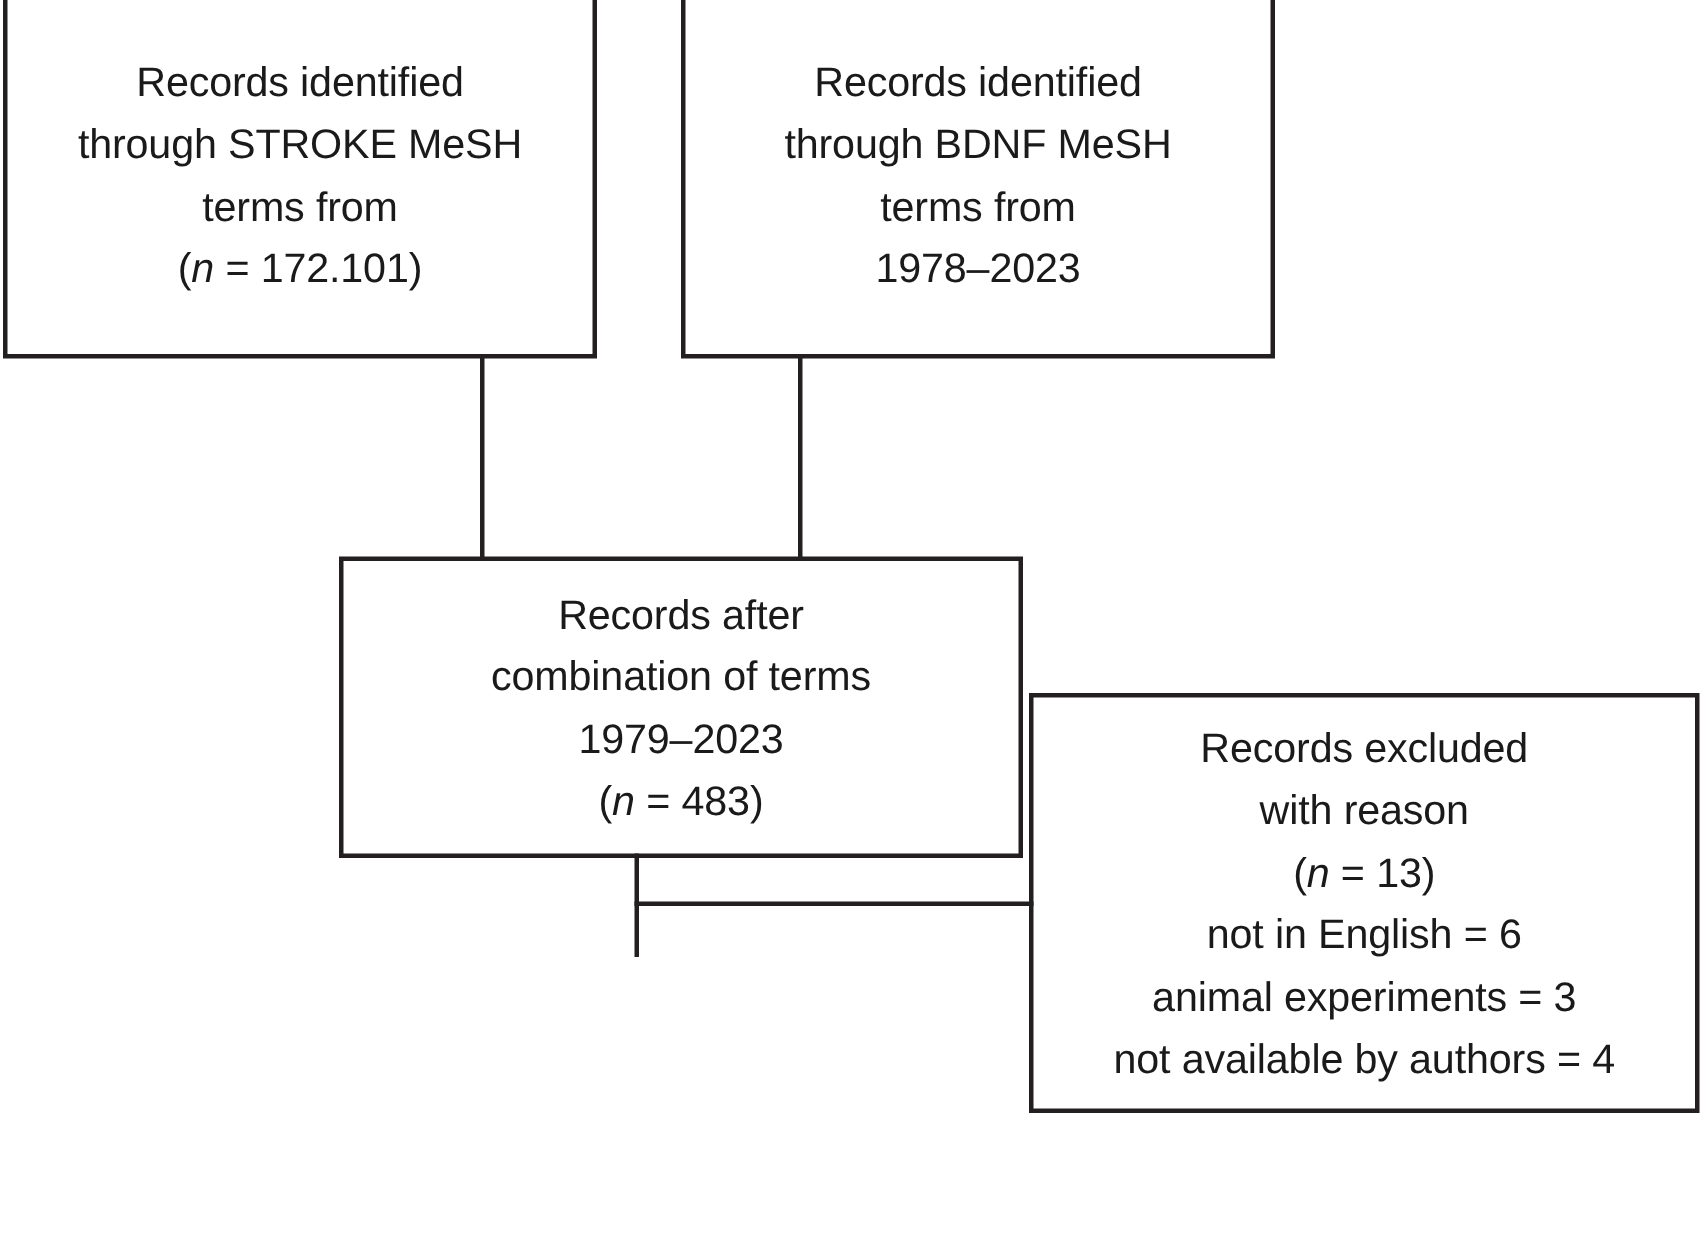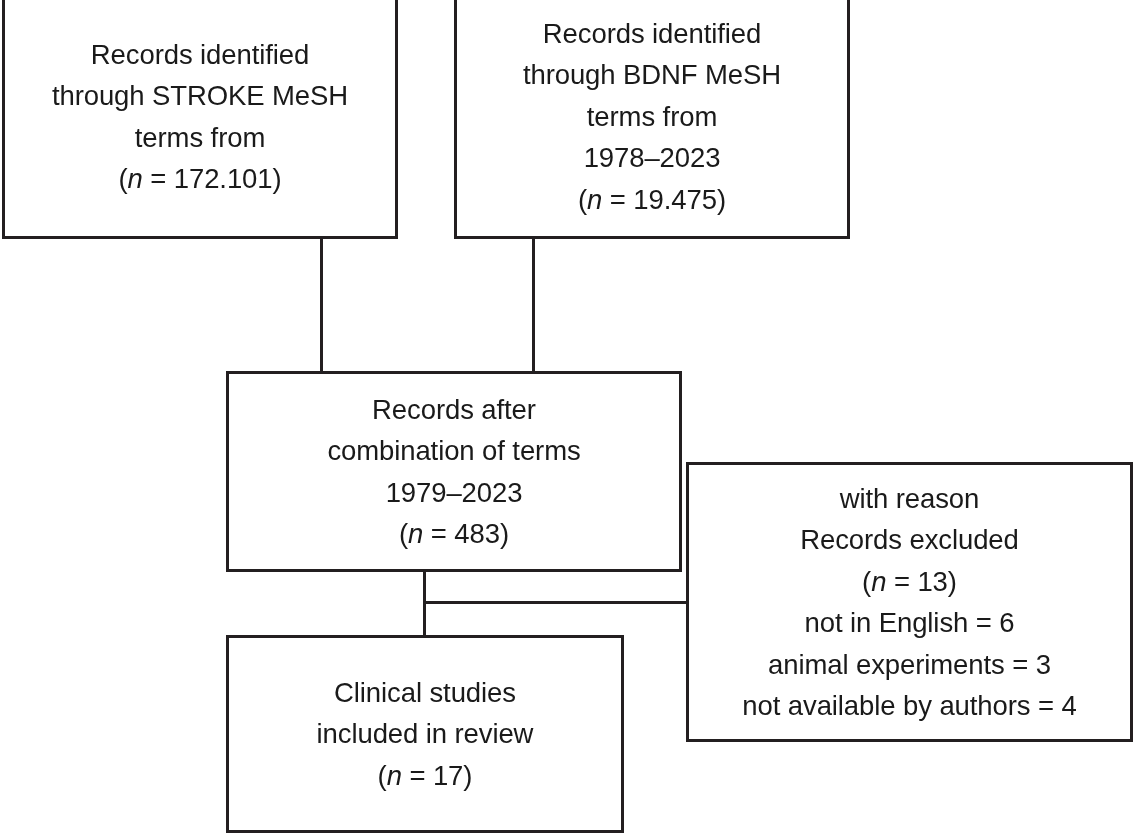--- a/index.html
+++ b/index.html
@@ -64,43 +64,37 @@
     <div class="tline">through STROKE MeSH</div>
     <div class="tline">terms from</div>
     <div class="tline"><span>(</span><span class="n-italic">n</span><span> = </span><span>172.101</span><span>)</span></div>
   </div>
 
   <div class="node" id="node-bdnf">
     <div class="tline">Records identified</div>
     <div class="tline">through BDNF MeSH</div>
     <div class="tline">terms from</div>
     <div class="tline">1978–2023</div>
-    <div class="tline"><span>(</span><span class="n-italic">n</span><span> = </span><span>19.475</span><span>)</span></div>
   </div>
 
   <div class="node" id="node-combined">
     <div class="tline">Records after</div>
     <div class="tline">combination of terms</div>
     <div class="tline">1979–2023</div>
     <div class="tline"><span>(</span><span class="n-italic">n</span><span> = </span><span>483</span><span>)</span></div>
   </div>
 
   <div class="node" id="node-excluded">
+    <div class="tline">Records excluded</div>
     <div class="tline">with reason</div>
-    <div class="tline">Records excluded</div>
     <div class="tline"><span>(</span><span class="n-italic">n</span><span> = </span><span>13</span><span>)</span></div>
     <div class="tline">not in English = 6</div>
     <div class="tline">animal experiments = 3</div>
     <div class="tline">not available by authors = 4</div>
   </div>
 
-  <div class="node" id="node-included">
-    <div class="tline">Clinical studies</div>
-    <div class="tline">included in review</div>
-    <div class="tline"><span>(</span><span class="n-italic">n</span><span> = </span><span>17</span><span>)</span></div>
-  </div>
 
   <div class="line" id="conn-stroke-down"></div>
   <div class="line" id="conn-bdnf-down"></div>
   <div class="line" id="conn-combined-down"></div>
   <div class="line" id="conn-excluded-horz"></div>
 
 </div>
 
 </body></html>

